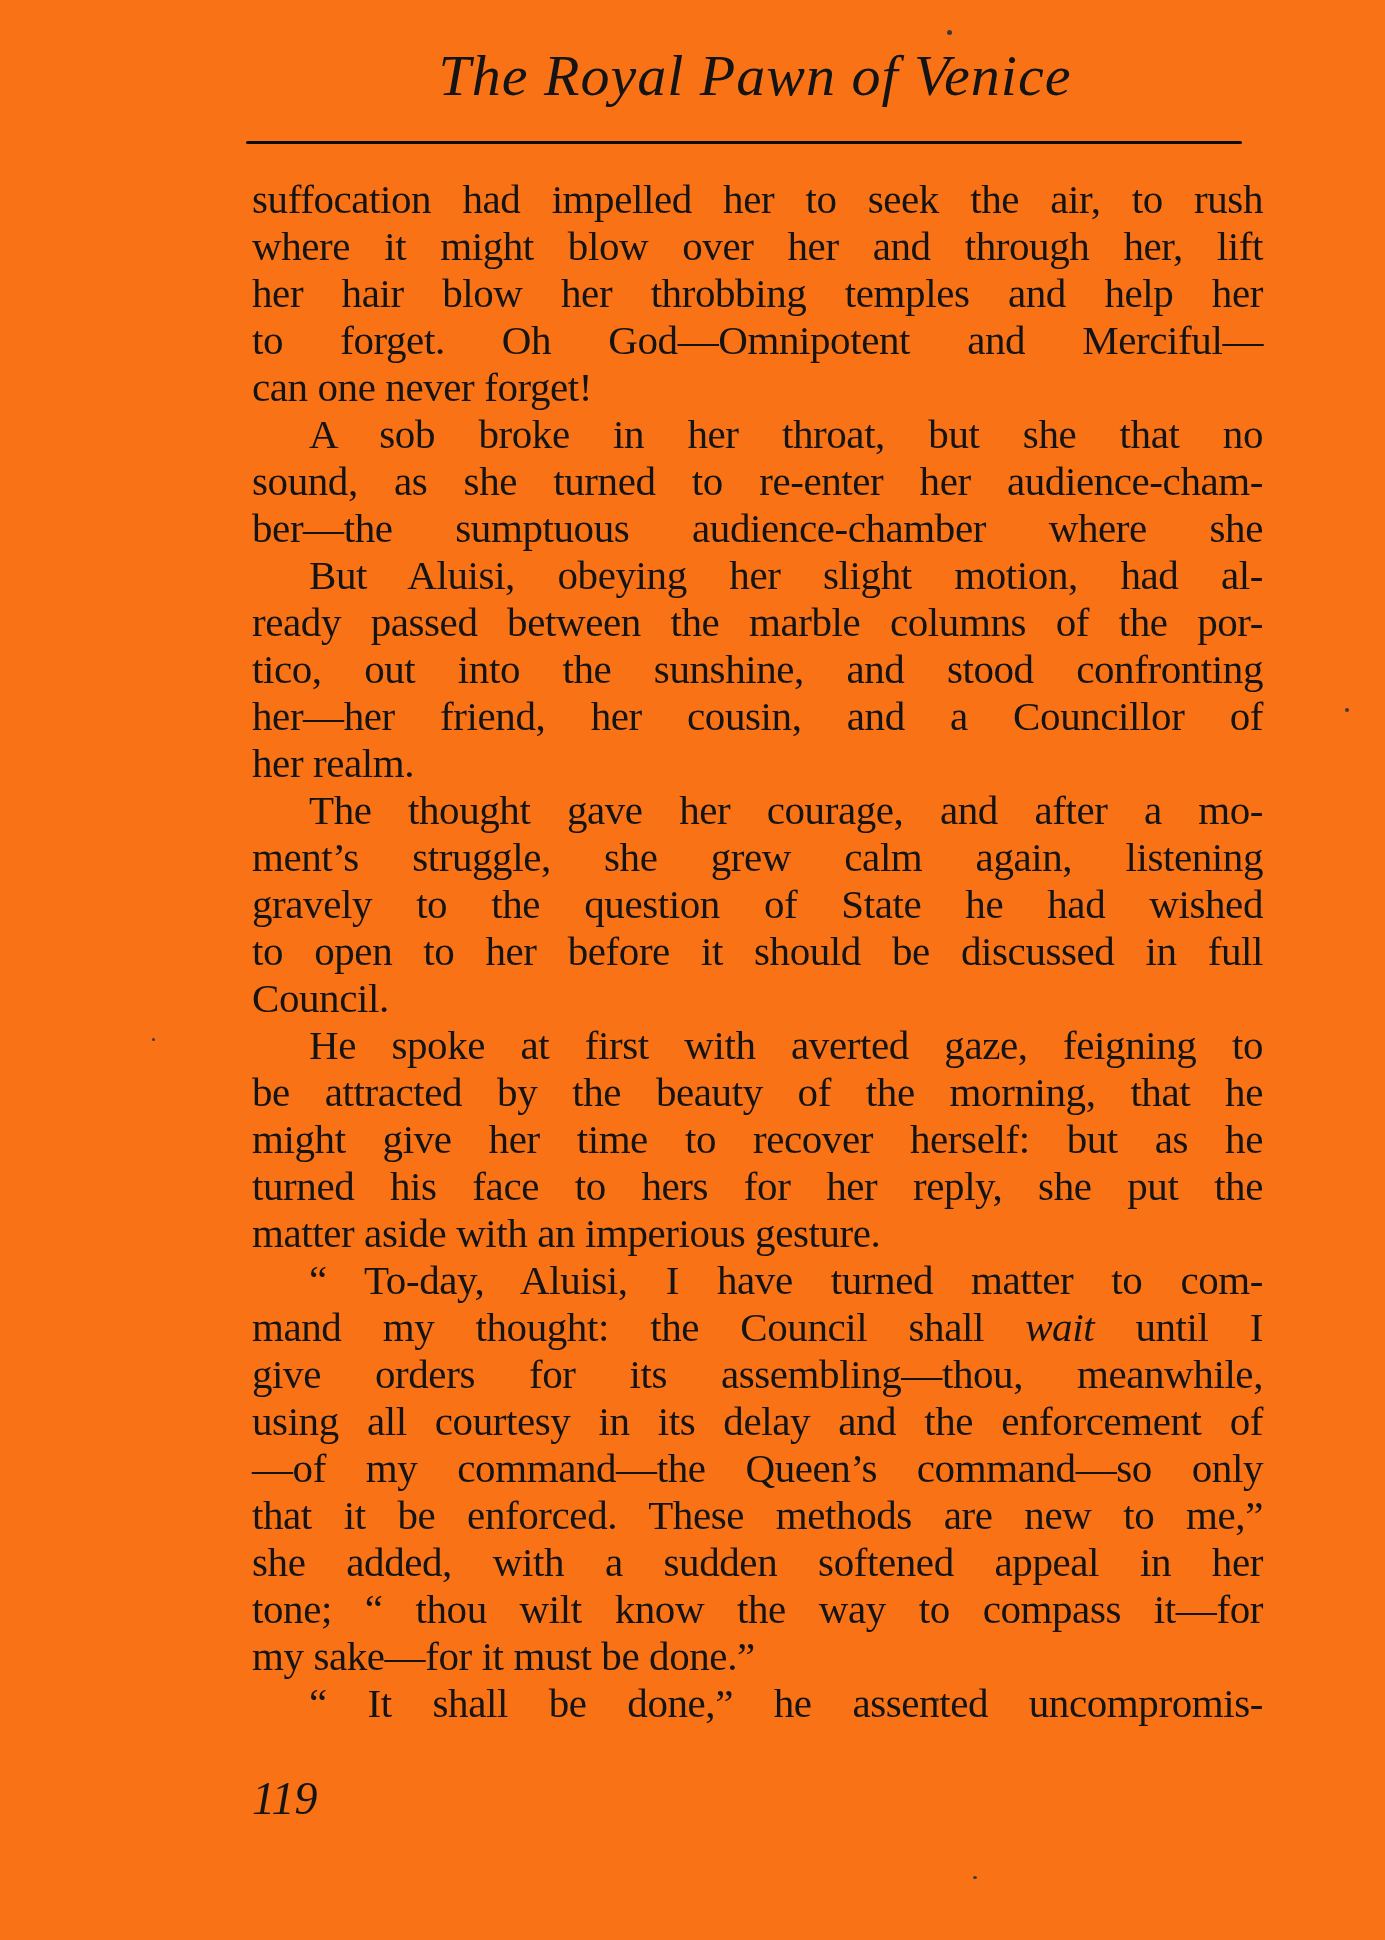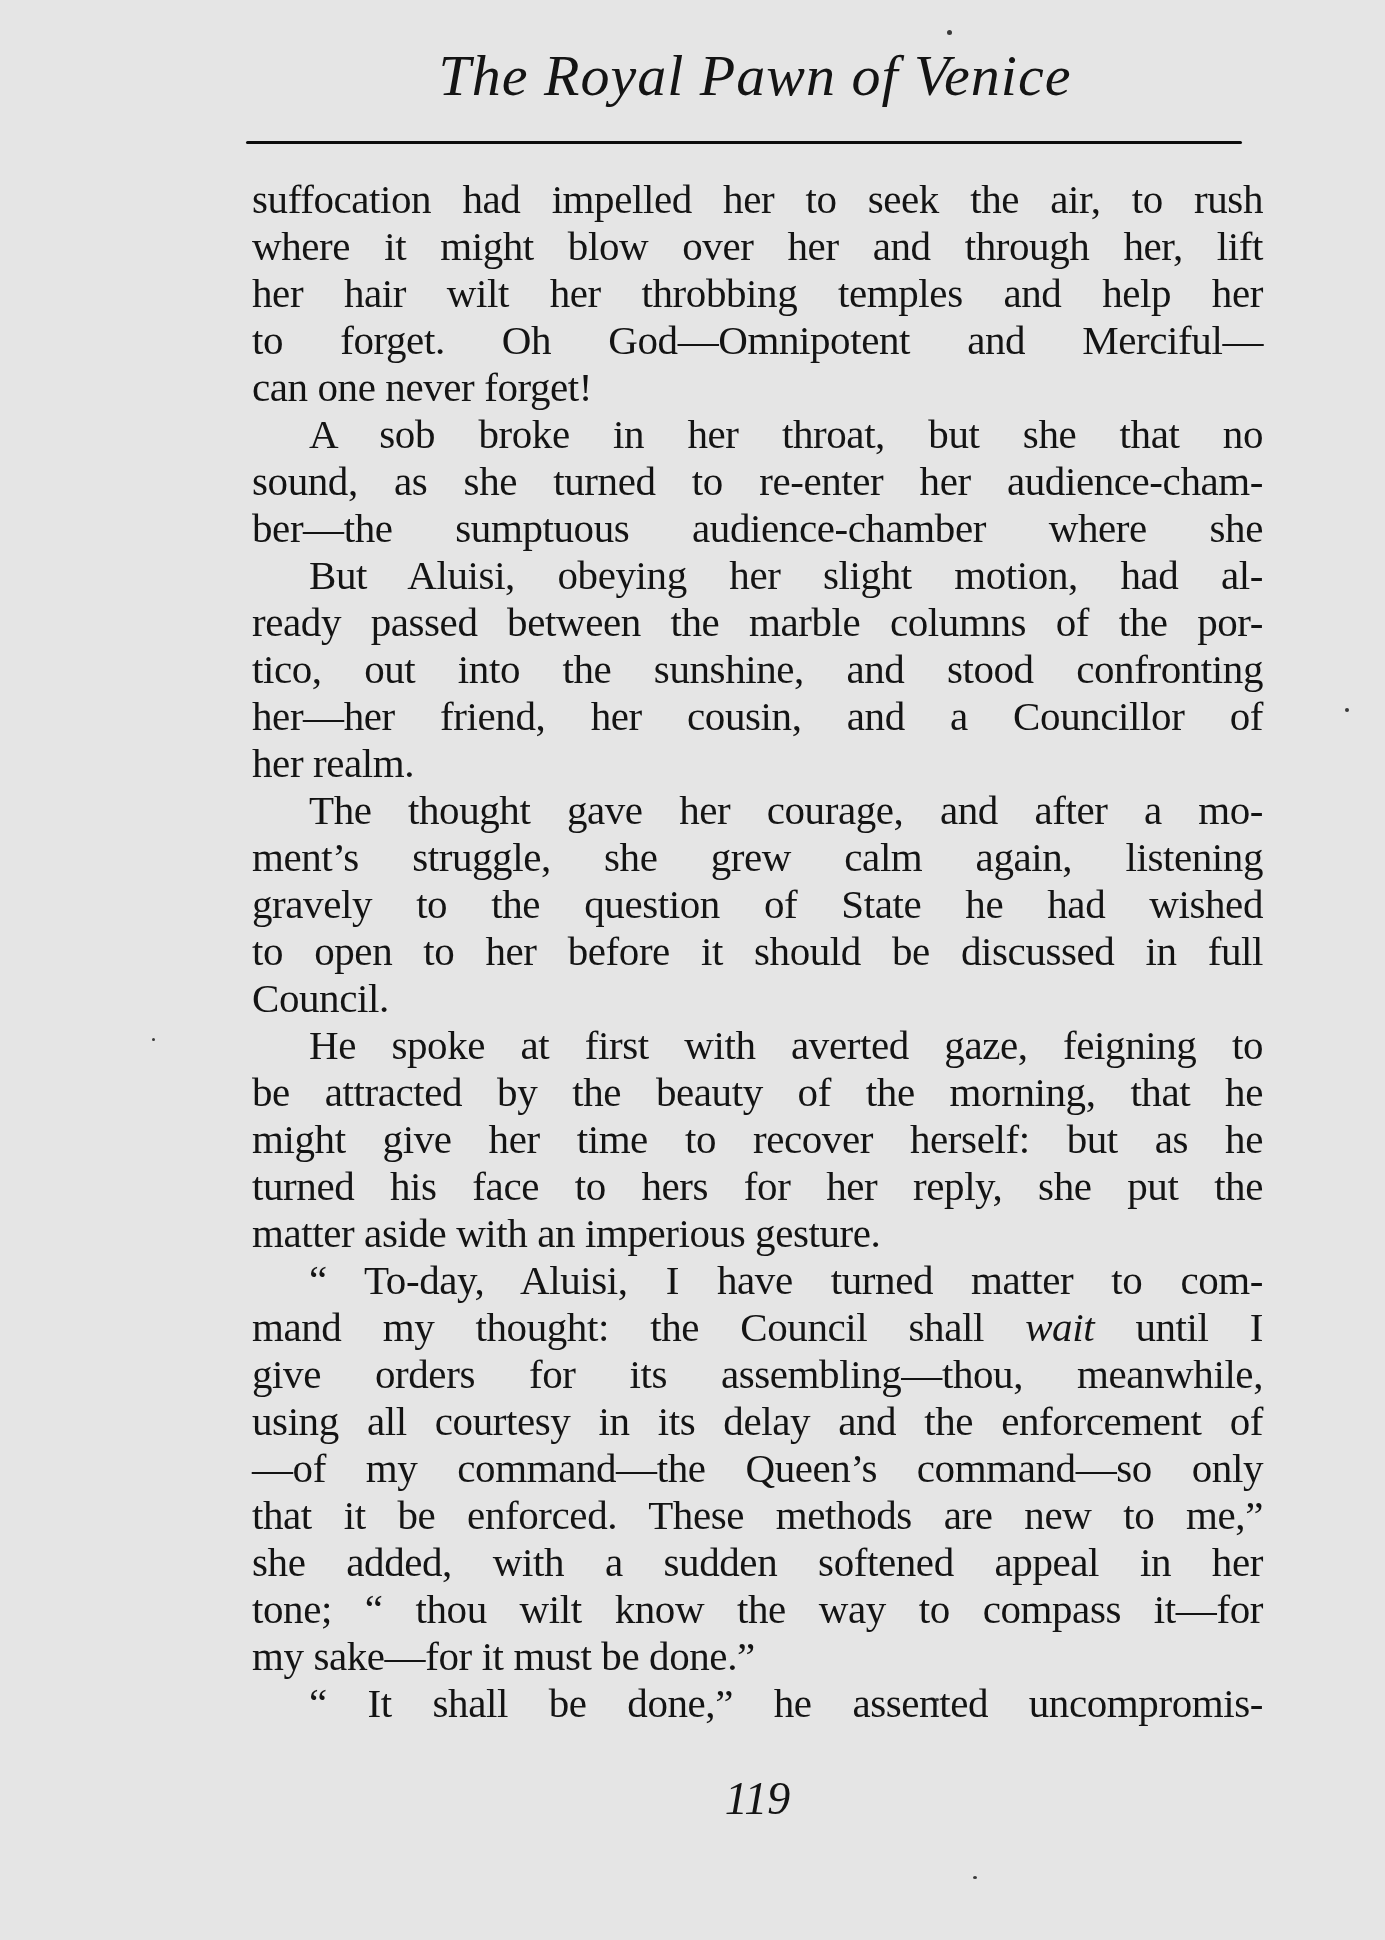--- a/index.html
+++ b/index.html
@@ -1,20 +1,20 @@
 <!DOCTYPE html>
 <html><head>
 <meta charset="utf-8">
 <style>
   html, body { margin: 0; padding: 0; background: #ffffff; }
   .page {
     position: relative;
     width: 1385px;
     height: 1940px;
-    background: #e5e5e5;
+    background: #f97316;
     color: #141414;
     font-family: "Liberation Serif", "DejaVu Serif", serif;
     overflow: hidden;
   }
   .running-head {
     position: absolute;
     top: 44px;
     left: 250px;
     width: 1010px;
     text-align: center;
@@ -46,21 +46,21 @@
     text-align: justify;
     text-align-last: justify;
   }
   .line.indent { text-indent: 57px; }
   .line.flush { text-align-last: left; }
   .folio {
     position: absolute;
     top: 1772px;
     left: 252px;
     width: 1011px;
-    text-align: center;
+    text-align: left;
     font-style: italic;
     font-size: 46px;
   }
   .speck {
     position: absolute;
     background: #3a3a3a;
     border-radius: 50%;
     display: block;
   }
 </style>
@@ -69,21 +69,21 @@
 
 <div class="page">
 
   <div class="running-head">The Royal Pawn of Venice</div>
 
   <div class="header-rule"></div>
 
   <div class="page-body">
       <div class="line">suffocation had impelled her to seek the air, to rush</div>
       <div class="line">where it might blow over her and through her, lift</div>
-      <div class="line">her hair wilt her throbbing temples and help her</div>
+      <div class="line">her hair blow her throbbing temples and help her</div>
       <div class="line">to forget.  Oh God—Omnipotent and Merciful—</div>
       <div class="line flush">can one never forget!</div>
       <div class="line indent">A sob broke in her throat, but she that no</div>
       <div class="line">sound, as she turned to re-enter her audience-cham-</div>
       <div class="line">ber—the sumptuous audience-chamber where she</div>
       <div class="line indent">But Aluisi, obeying her slight motion, had al-</div>
       <div class="line">ready passed between the marble columns of the por-</div>
       <div class="line">tico, out into the sunshine, and stood confronting</div>
       <div class="line">her—her friend, her cousin, and a Councillor of</div>
       <div class="line flush">her realm.</div>

